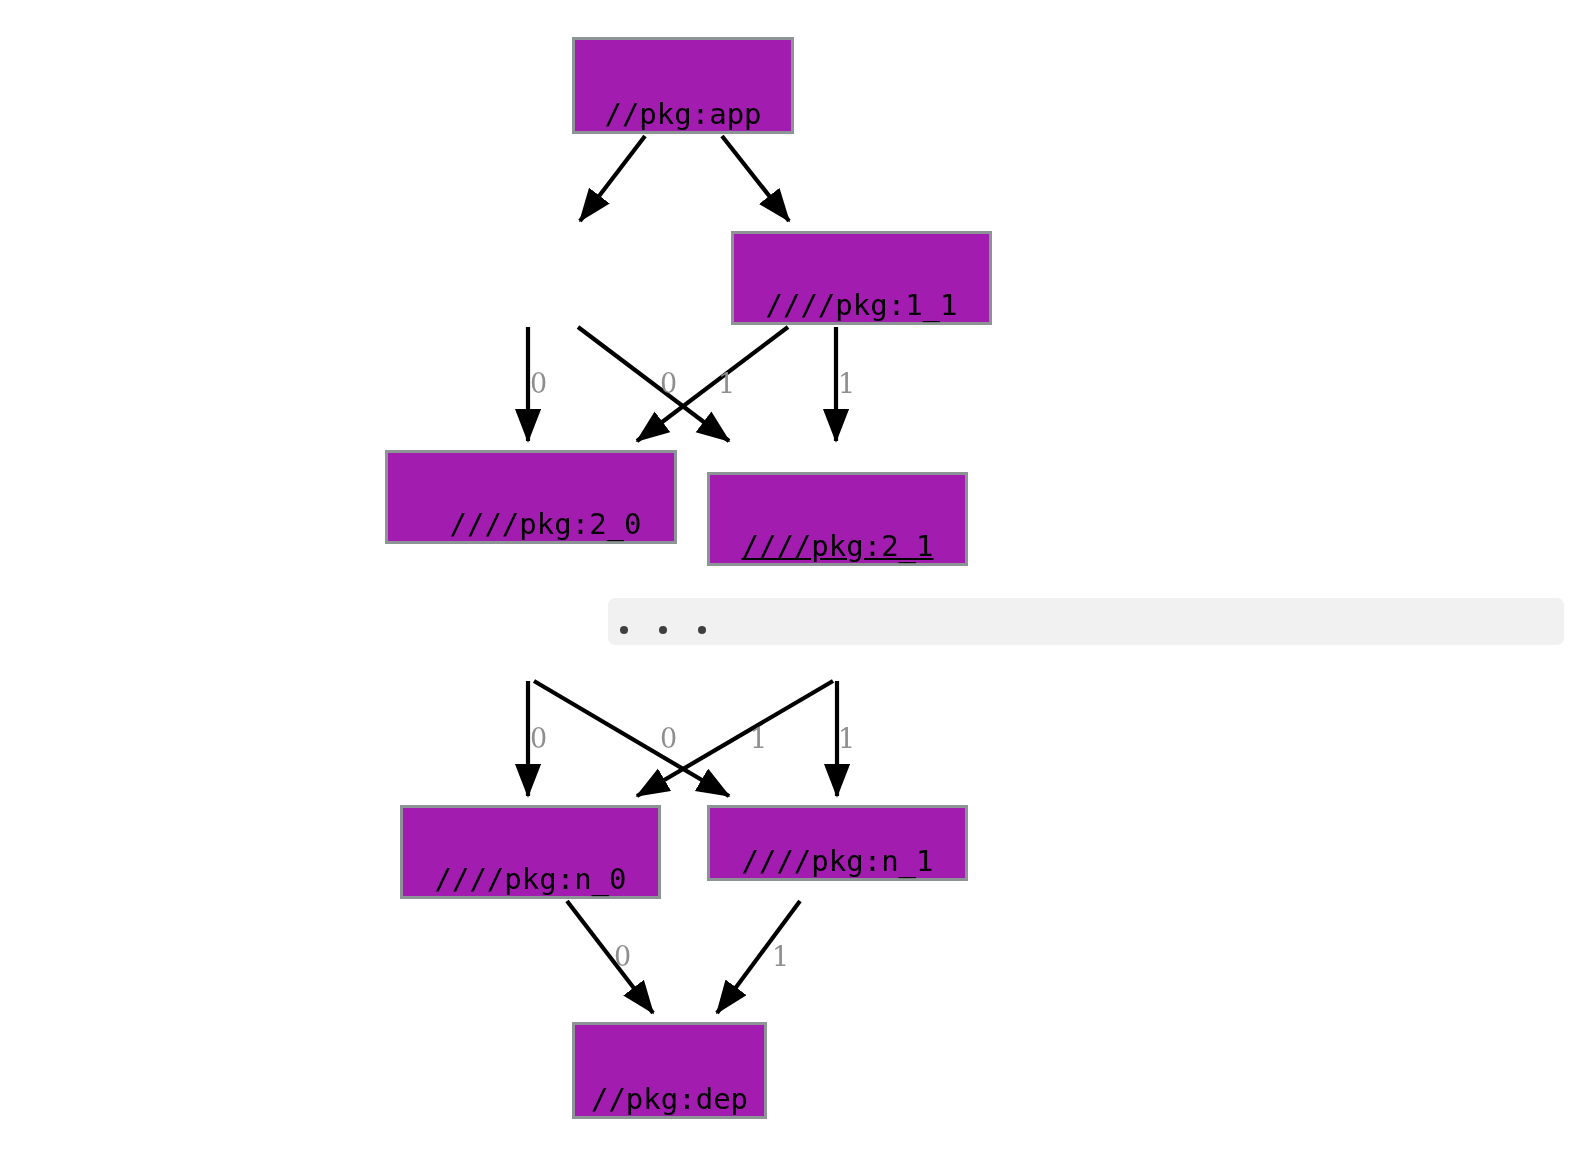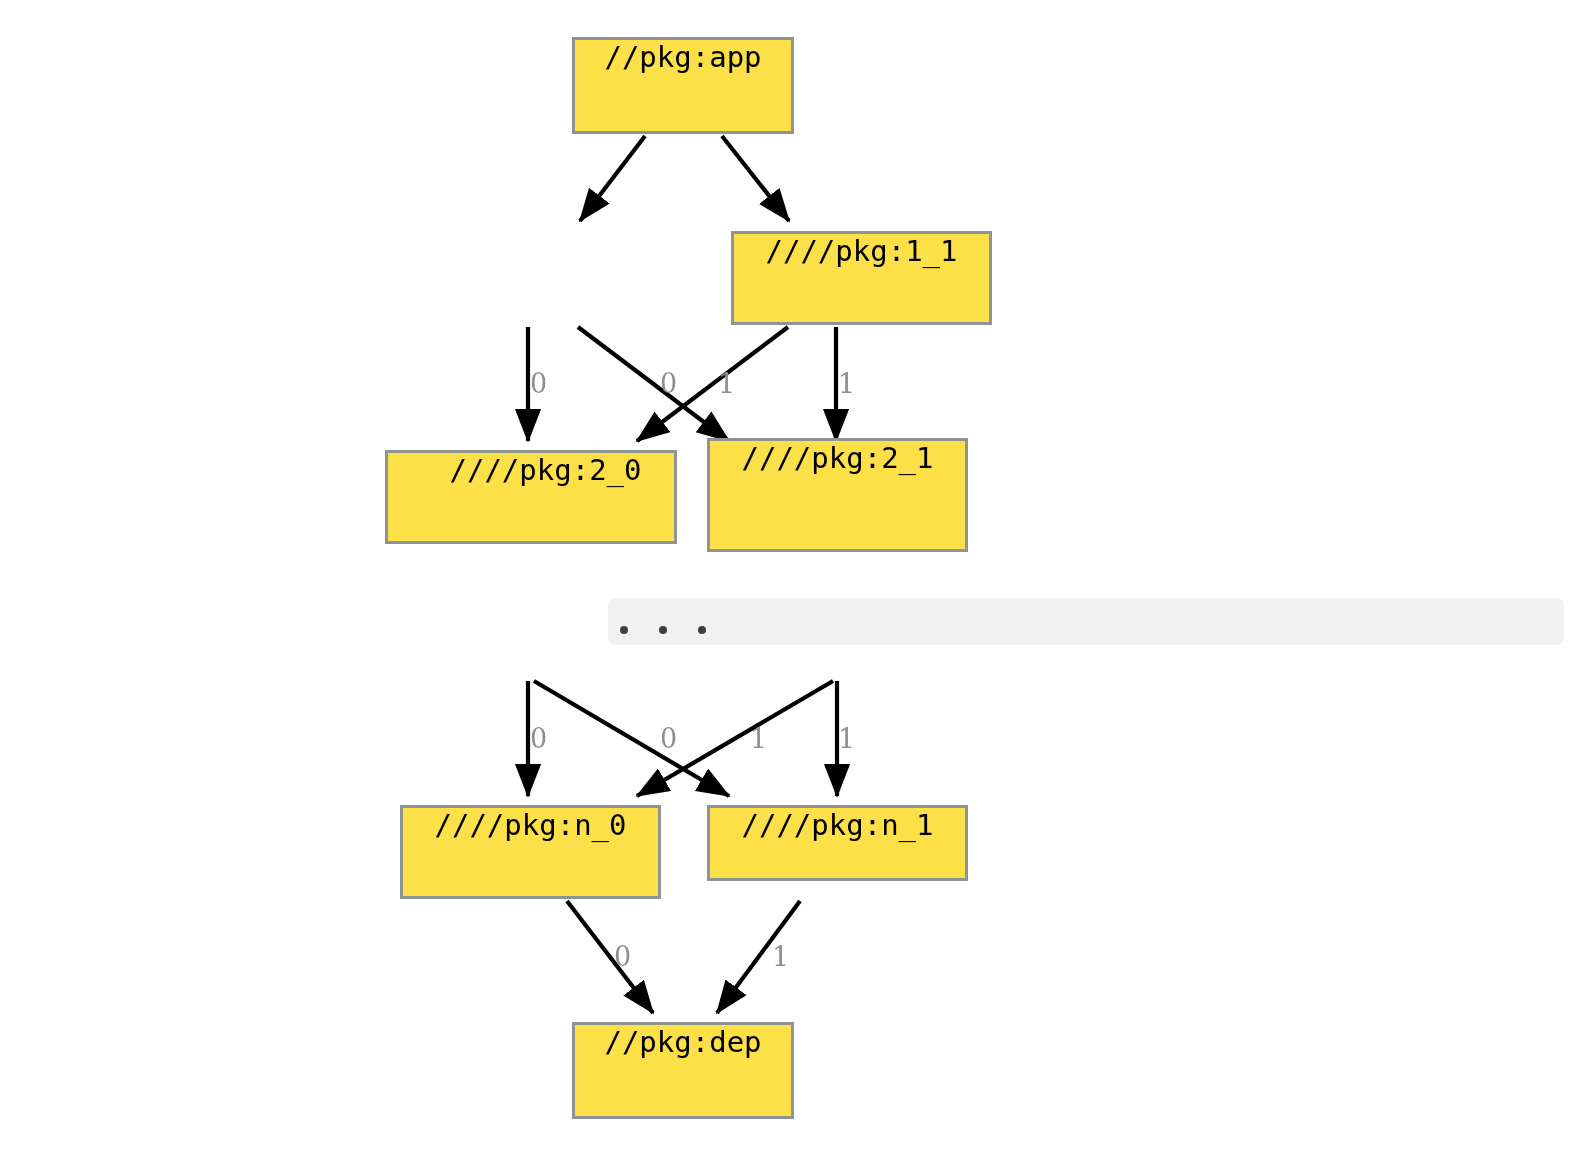--- a/index.html
+++ b/index.html
@@ -24,24 +24,24 @@
   .graph-svg {
     position: absolute;
     left: 0;
     top: 0;
     width: 1592px;
     height: 1162px;
   }
   .node-box {
     position: absolute;
     box-sizing: border-box;
-    background: #fde047;
+    background: #a21caf;
     border: 3px solid #8d9495;
     display: flex;
-    align-items: flex-start;
+    align-items: flex-end;
     justify-content: center;
   }
   .node-label {
     font-family: "DejaVu Sans Mono", monospace;
     font-size: 29px;
     color: #000000;
     letter-spacing: 0px;
     white-space: nowrap;
   }
   .edge-label {
@@ -113,33 +113,33 @@
 
 
   <div class="node-box" style="left:707px; top:231px; width:261px; height:94px;margin-left:24px;">
     <span class="node-label">////pkg:1_1</span>
   </div>
 
   <div class="node-box" style="left:385px; top:450px; width:292px; height:94px;padding-left:29px;">
     <span class="node-label">////pkg:2_0</span>
   </div>
 
-  <div class="node-box" style="left:707px; top:438px; width:261px; height:114px;">
+  <div class="node-box" style="left:707px; top:472px; width:261px; height:94px;text-decoration:underline;">
     <span class="node-label">////pkg:2_1</span>
   </div>
 
   <div class="node-box" style="left:400px; top:805px; width:261px; height:94px;">
     <span class="node-label">////pkg:n_0</span>
   </div>
 
   <div class="node-box" style="left:707px; top:805px; width:261px; height:76px;">
     <span class="node-label">////pkg:n_1</span>
   </div>
 
-  <div class="node-box" style="left:572px; top:1022px; width:222px; height:97px;">
+  <div class="node-box" style="left:572px; top:1022px; width:195px; height:97px;">
     <span class="node-label">//pkg:dep</span>
   </div>
 
   <div class="edge-label" style="left:530px; top:368px;">0</div>
   <div class="edge-label" style="left:660px; top:368px;">0</div>
   <div class="edge-label" style="left:718px; top:368px;">1</div>
   <div class="edge-label" style="left:838px; top:368px;">1</div>
 
   <div class="edge-label" style="left:530px; top:723px;">0</div>
   <div class="edge-label" style="left:660px; top:723px;">0</div>

